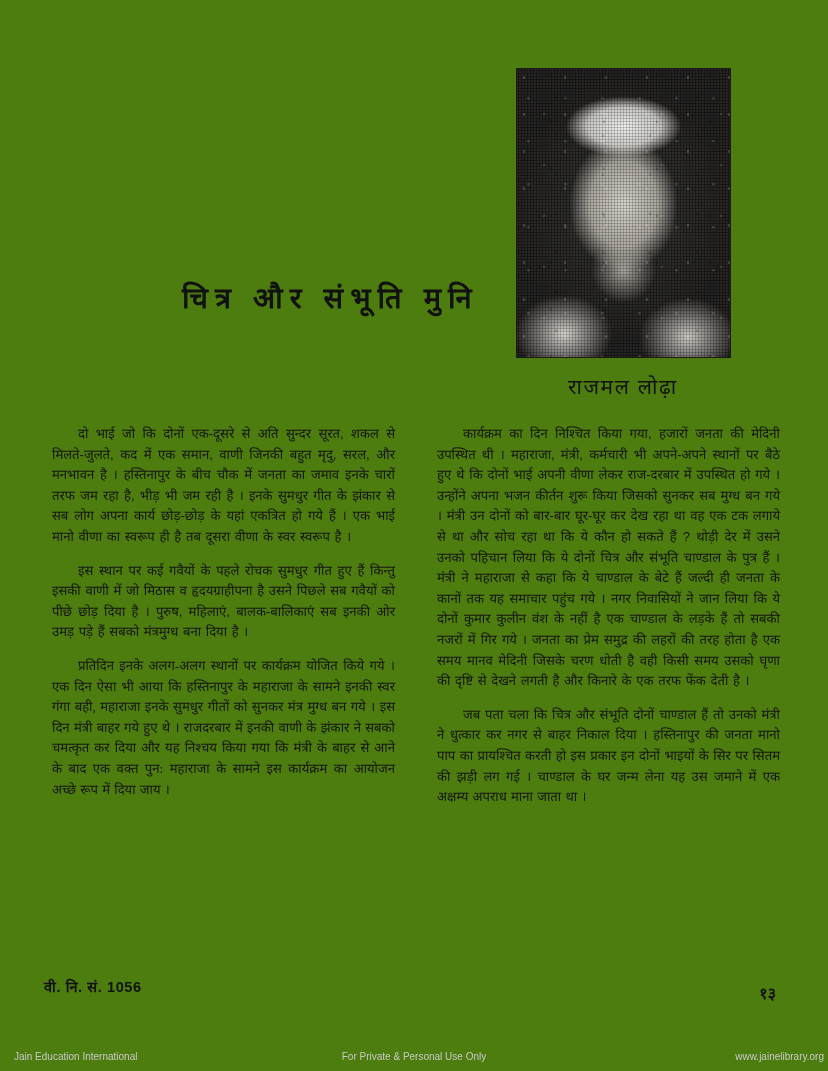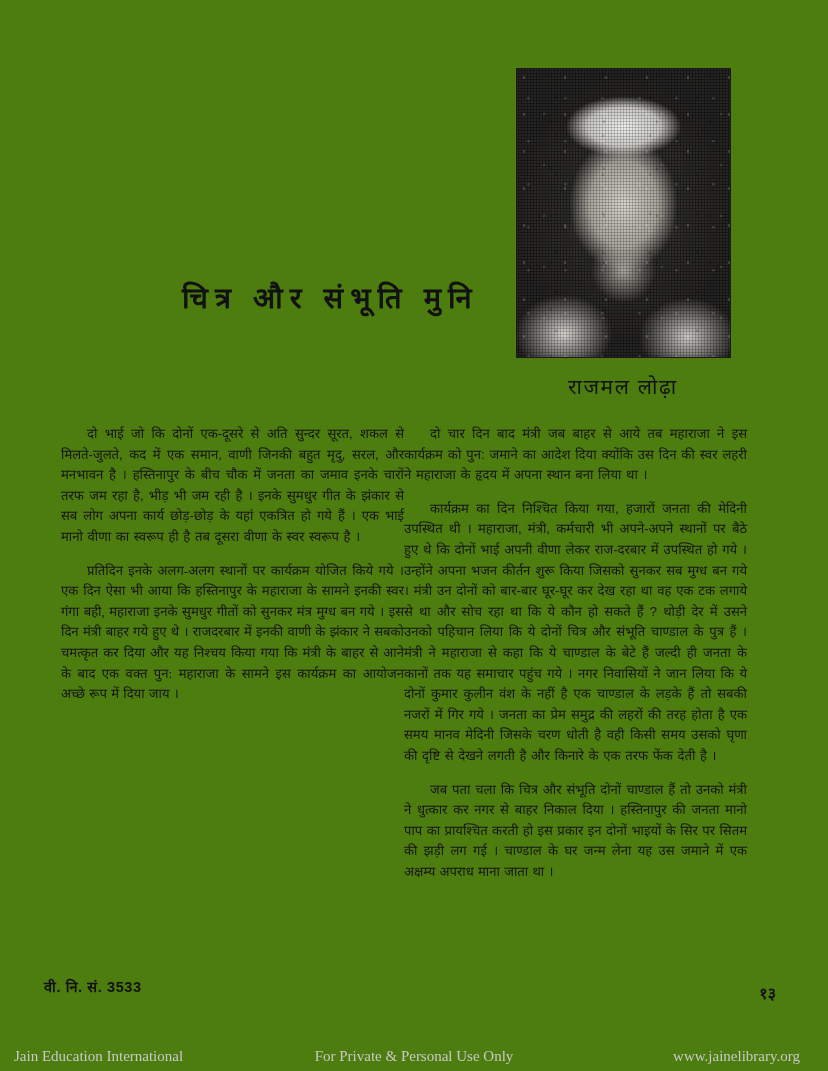--- a/index.html
+++ b/index.html
@@ -135,21 +135,21 @@
     white-space: nowrap;
   }
 
   
   .columns {
     position: absolute;
     left: 52px;
     top: 424px;
     width: 728px;
     display: flex;
-    margin-left: 9px;
+    gap: 42px;
   }
   .col {
     width: 343px;
   }
   .col p {
     margin: 0 0 13px 0;
     font-family: "Liberation Sans", "DejaVu Sans", sans-serif;
     font-size: 13.1px;
     line-height: 20.6px;
     color: #151515;
@@ -186,27 +186,27 @@
 
   
   .scan-footer {
     position: absolute;
     left: 0;
     right: 0;
     top: 1041px;
     height: 30px;
     display: flex;
     align-items: center;
-    font-family: Liberation Serif, serif;
-    font-size: 15px;
+    font-family: Liberation Sans, sans-serif;
+    font-size: 10px;
     color: #c9c9c9;
   }
   .scan-footer .left   { position: absolute; left: 14px; }
   .scan-footer .center { position: absolute; left: 50%; transform: translateX(-50%); }
-  .scan-footer .right  { position: absolute; right: 28px; }
+  .scan-footer .right  { position: absolute; right: 4px; }
 </style>
 </head>
 <body>
 
 <div class="page">
 
   <div class="paper-grain"></div>
 
   <div class="photo-block">
     <div class="photo-frame">
@@ -216,30 +216,30 @@
     </div>
   </div>
 
   <h1 class="article-title">चित्र और संभूति मुनि</h1>
 
   <div class="byline">राजमल लोढ़ा</div>
 
   <div class="columns">
     <div class="col">
       <p>दो भाई जो कि दोनों एक-दूसरे से अति सुन्दर सूरत, शकल से मिलते-जुलते, कद में एक समान, वाणी जिनकी बहुत मृदु, सरल, और मनभावन है । हस्तिनापुर के बीच चौक में जनता का जमाव इनके चारों तरफ जम रहा है, भीड़ भी जम रही है । इनके सुमधुर गीत के झंकार से सब लोग अपना कार्य छोड़-छोड़ के यहां एकत्रित हो गये हैं । एक भाई मानो वीणा का स्वरूप ही है तब दूसरा वीणा के स्वर स्वरूप है ।</p>
+      <p>इस स्थान पर कई गवैयों के पहले रोचक सुमधुर गीत हुए हैं किन्तु इसकी वाणी में जो मिठास व हृदयग्राहीपना है उसने पिछले सब गवैयों को पीछे छोड़ दिया है । पुरुष, महिलाएं, बालक-बालिकाएं सब इनकी ओर उमड़ पड़े हैं सबको मंत्रमुग्ध बना दिया है ।</p>
       <p>प्रतिदिन इनके अलग-अलग स्थानों पर कार्यक्रम योजित किये गये । एक दिन ऐसा भी आया कि हस्तिनापुर के महाराजा के सामने इनकी स्वर गंगा बही, महाराजा इनके सुमधुर गीतों को सुनकर मंत्र मुग्ध बन गये । इस दिन मंत्री बाहर गये हुए थे । राजदरबार में इनकी वाणी के झंकार ने सबको चमत्कृत कर दिया और यह निश्चय किया गया कि मंत्री के बाहर से आने के बाद एक वक्त पुन: महाराजा के सामने इस कार्यक्रम का आयोजन अच्छे रूप में दिया जाय ।</p>
     </div>
     <div class="col">
-      <p>दो चार दिन बाद मंत्री जब बाहर से आये तब महाराजा ने इस कार्यक्रम को पुन: जमाने का आदेश दिया क्योंकि उस दिन की स्वर लहरी ने महाराजा के हृदय में अपना स्थान बना लिया था ।</p>
       <p>कार्यक्रम का दिन निश्चित किया गया, हजारों जनता की मेदिनी उपस्थित थी । महाराजा, मंत्री, कर्मचारी भी अपने-अपने स्थानों पर बैठे हुए थे कि दोनों भाई अपनी वीणा लेकर राज-दरबार में उपस्थित हो गये । उन्होंने अपना भजन कीर्तन शुरू किया जिसको सुनकर सब मुग्ध बन गये । मंत्री उन दोनों को बार-बार घूर-घूर कर देख रहा था वह एक टक लगाये से था और सोच रहा था कि ये कौन हो सकते हैं ? थोड़ी देर में उसने उनको पहिचान लिया कि ये दोनों चित्र और संभूति चाण्डाल के पुत्र हैं । मंत्री ने महाराजा से कहा कि ये चाण्डाल के बेटे हैं जल्दी ही जनता के कानों तक यह समाचार पहुंच गये । नगर निवासियों ने जान लिया कि ये दोनों कुमार कुलीन वंश के नहीं है एक चाण्डाल के लड़के हैं तो सबकी नजरों में गिर गये । जनता का प्रेम समुद्र की लहरों की तरह होता है एक समय मानव मेदिनी जिसके चरण धोती है वही किसी समय उसको घृणा की दृष्टि से देखने लगती है और किनारे के एक तरफ फेंक देती है ।</p>
       <p>जब पता चला कि चित्र और संभूति दोनों चाण्डाल हैं तो उनको मंत्री ने धुत्कार कर नगर से बाहर निकाल दिया । हस्तिनापुर की जनता मानो पाप का प्रायश्चित करती हो इस प्रकार इन दोनों भाइयों के सिर पर सितम की झड़ी लग गई । चाण्डाल के घर जन्म लेना यह उस जमाने में एक अक्षम्य अपराध माना जाता था ।</p>
     </div>
   </div>
 
-  <div class="issue-mark">वी. नि. सं. 3533</div>
+  <div class="issue-mark">वी. नि. सं. 1056</div>
 
   <div class="page-number">१३</div>
 
   <div class="scan-footer">
     <span class="left">Jain Education International</span>
     <span class="center">For Private &amp; Personal Use Only</span>
     <span class="right">www.jainelibrary.org</span>
   </div>
 
 </div>

